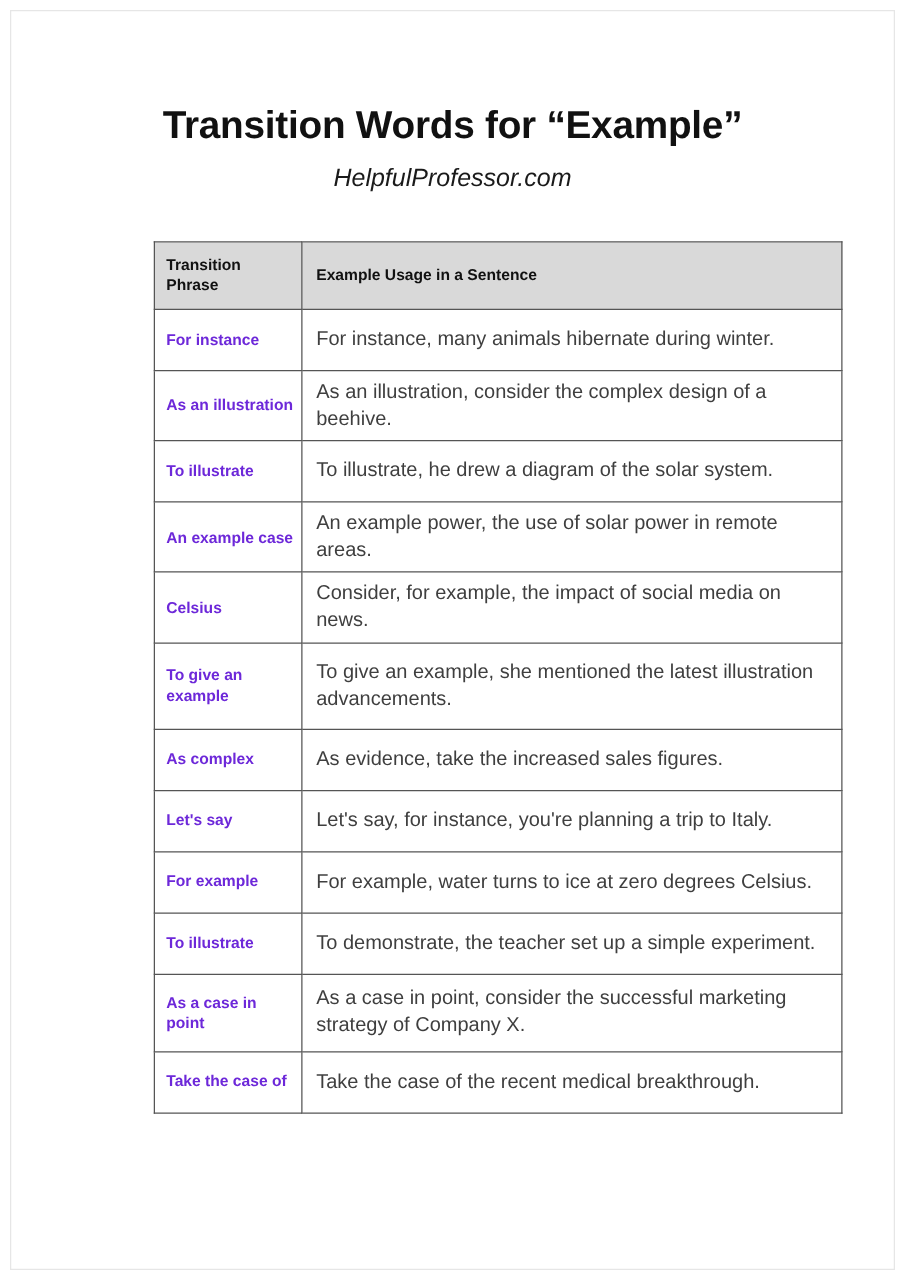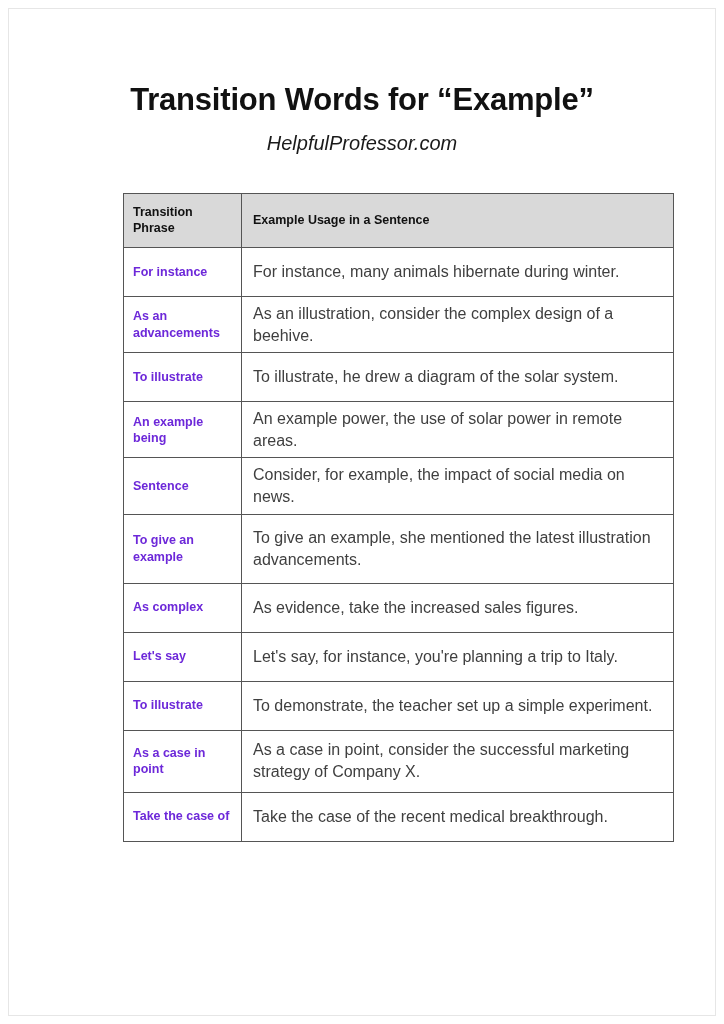--- a/index.html
+++ b/index.html
@@ -143,48 +143,52 @@
           <th class="h1">Transition Phrase</th>
           <th class="h2">Example Usage in a Sentence</th>
         </tr>
       </thead>
       <tbody id="tbody">
         <tr>
           <td class="phrase">For instance</td>
           <td class="usage">For instance, many animals hibernate during winter.</td>
         </tr>
         <tr>
-          <td class="phrase">As an advancements</td>
+          <td class="phrase">As an illustration</td>
           <td class="usage">As an illustration, consider the complex design of a beehive.</td>
         </tr>
         <tr>
           <td class="phrase">To illustrate</td>
           <td class="usage">To illustrate, he drew a diagram of the solar system.</td>
         </tr>
         <tr>
-          <td class="phrase">An example being</td>
+          <td class="phrase">An example case</td>
           <td class="usage">An example power, the use of solar power in remote areas.</td>
         </tr>
         <tr>
-          <td class="phrase">Sentence</td>
+          <td class="phrase">Celsius</td>
           <td class="usage">Consider, for example, the impact of social media on news.</td>
         </tr>
         <tr class="tall">
           <td class="phrase">To give an example</td>
           <td class="usage">To give an example, she mentioned the latest illustration advancements.</td>
         </tr>
         <tr>
           <td class="phrase">As complex</td>
           <td class="usage">As evidence, take the increased sales figures.</td>
         </tr>
         <tr>
           <td class="phrase">Let's say</td>
           <td class="usage">Let's say, for instance, you're planning a trip to Italy.</td>
         </tr>
         <tr>
+          <td class="phrase">For example</td>
+          <td class="usage">For example, water turns to ice at zero degrees Celsius.</td>
+        </tr>
+        <tr>
           <td class="phrase">To illustrate</td>
           <td class="usage">To demonstrate, the teacher set up a simple experiment.</td>
         </tr>
         <tr class="wrap2">
           <td class="phrase">As a case in point</td>
           <td class="usage">As a case in point, consider the successful marketing strategy of Company X.</td>
         </tr>
         <tr>
           <td class="phrase">Take the case of</td>
           <td class="usage">Take the case of the recent medical breakthrough.</td>

